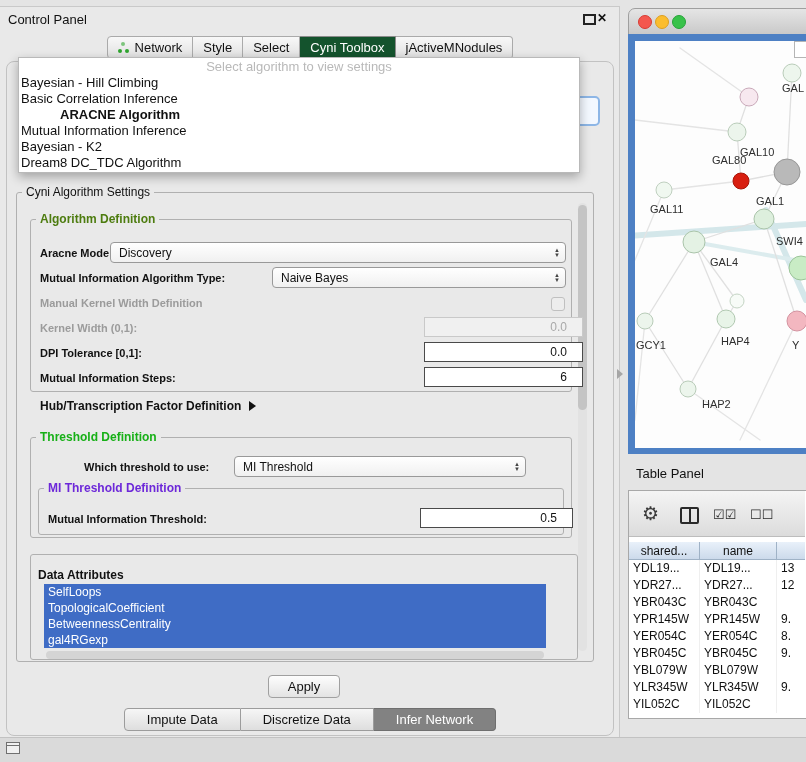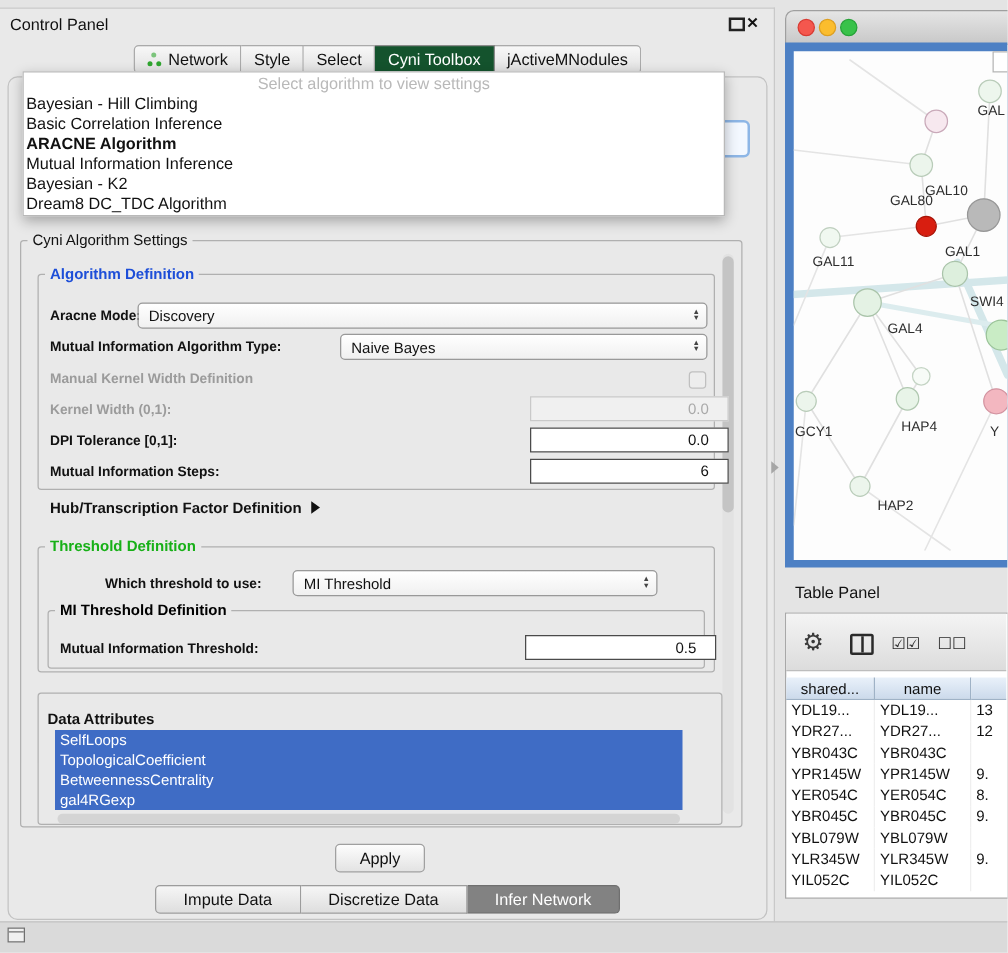--- a/index.html
+++ b/index.html
@@ -27,35 +27,35 @@
   [data-name="control-panel-content-frame"]{left:6px;top:61px;width:606px;height:673px;
        border:1px solid #c2c2c2;border-radius:8px;}
 
   
   [data-name="algorithm-combo-fragment"]{left:560px;top:96px;width:36px;height:26px;background:#f3f8ff;
        border:2px solid #8db6e6;border-radius:5px;z-index:5;}
   [data-name="algorithm-dropdown-popup"]{left:18px;top:57px;width:560px;height:114px;background:#fff;
        border:1px solid #b9b9b9;box-shadow:0 4px 10px rgba(0,0,0,.3);z-index:50;}
   [data-name="algorithm-placeholder"]{text-align:center;color:#b9b9b9;font-size:13px;height:17px;line-height:17px;}
   .pitem{height:16px;line-height:16px;font-size:13px;padding-left:2px;white-space:nowrap;}
-  .pitem.sel{font-weight:bold;}
+  .pitem.sel{font-weight:bold;margin-left:39px;}
 
   
   .grp{border:1px solid #b0b0b0;border-radius:3px;}
   .lg{background:#e9e9e9;padding:0 4px;font-size:12px;line-height:13px;white-space:nowrap;z-index:2;}
   .lb{font-size:11px;font-weight:bold;white-space:nowrap;}
   .lb.gray{color:#9b9b9b;}
 
   [data-name="settings-group"]{left:16px;top:192px;width:576px;height:468px;}
   [data-name="settings-group-legend"]{left:22px;top:186px;}
   [data-name="settings-scrollbar-track"]{left:578px;top:203px;width:9px;height:448px;background:#e2e2e2;border-radius:5px;}
   [data-name="settings-scrollbar-thumb"]{left:578px;top:205px;width:9px;height:205px;background:#c4c4c4;border-radius:5px;}
 
   [data-name="algorithm-definition-group"]{left:30px;top:219px;width:540px;height:171px;}
-  [data-name="algorithm-definition-legend"]{left:36px;top:213px;color:#1d4ed8;font-weight:bold;}
+  [data-name="algorithm-definition-legend"]{left:36px;top:213px;color:#4d7c0f;font-weight:bold;}
 
   [data-name="aracne-mode-label"]{left:40px;top:247px;}
   [data-name="aracne-mode-combo"]{left:110px;top:242px;width:456px;height:21px;}
   [data-name="mi-type-label"]{left:40px;top:272px;}
   [data-name="mi-type-combo"]{left:272px;top:267px;width:294px;height:21px;}
   [data-name="manual-kernel-label"]{left:40px;top:297px;}
   [data-name="manual-kernel-checkbox"]{left:551px;top:297px;width:12px;height:12px;background:#ededed;
        border:1px solid #c0c0c0;border-radius:3px;}
   [data-name="kernel-width-label"]{left:40px;top:322px;}
   [data-name="kernel-width-field"]{left:424px;top:317px;width:142px;height:18px;}
@@ -75,21 +75,21 @@
   [data-name="hub-section-header"]{left:40px;top:399px;display:flex;align-items:center;gap:8px;}
   [data-name="hub-section-header"] .lbl{font-size:12px;font-weight:bold;}
   .tri-right{width:0;height:0;border-left:7px solid #111;border-top:5px solid transparent;border-bottom:5px solid transparent;}
   .tri-down{width:0;height:0;border-top:7px solid #111;border-left:5px solid transparent;border-right:5px solid transparent;}
 
   [data-name="threshold-group"]{left:30px;top:437px;width:540px;height:99px;}
   [data-name="threshold-legend"]{left:36px;top:431px;color:#17b017;font-weight:bold;}
   [data-name="which-threshold-label"]{left:84px;top:461px;}
   [data-name="which-threshold-combo"]{left:234px;top:456px;width:292px;height:21px;}
   [data-name="mi-threshold-group"]{left:38px;top:488px;width:524px;height:45px;}
-  [data-name="mi-threshold-legend"]{left:44px;top:482px;color:#000000;font-weight:bold;}
+  [data-name="mi-threshold-legend"]{left:44px;top:482px;color:#6d28d9;font-weight:bold;}
   [data-name="mi-threshold-label"]{left:48px;top:513px;}
   [data-name="mi-threshold-field"]{left:420px;top:508px;width:136px;height:18px;}
 
   [data-name="sources-group"]{left:30px;top:554px;width:546px;height:104px;}
   [data-name="sources-section-header"]{left:36px;top:547px;display:flex;align-items:center;gap:6px;
        background:#e9e9e9;padding:0 4px;font-size:12px;z-index:2;}
   [data-name="data-attributes-label"]{left:38px;top:568px;font-size:12px;font-weight:bold;}
   [data-name="attributes-list"]{left:44px;top:584px;width:502px;}
   .attr-row{height:16px;line-height:16px;background:#3f6cc5;color:#fff;font-size:12px;padding-left:4px;white-space:nowrap;}
   [data-name="attributes-hscrollbar"]{left:46px;top:651px;width:498px;height:8px;background:#d4d4d4;border-radius:4px;}

